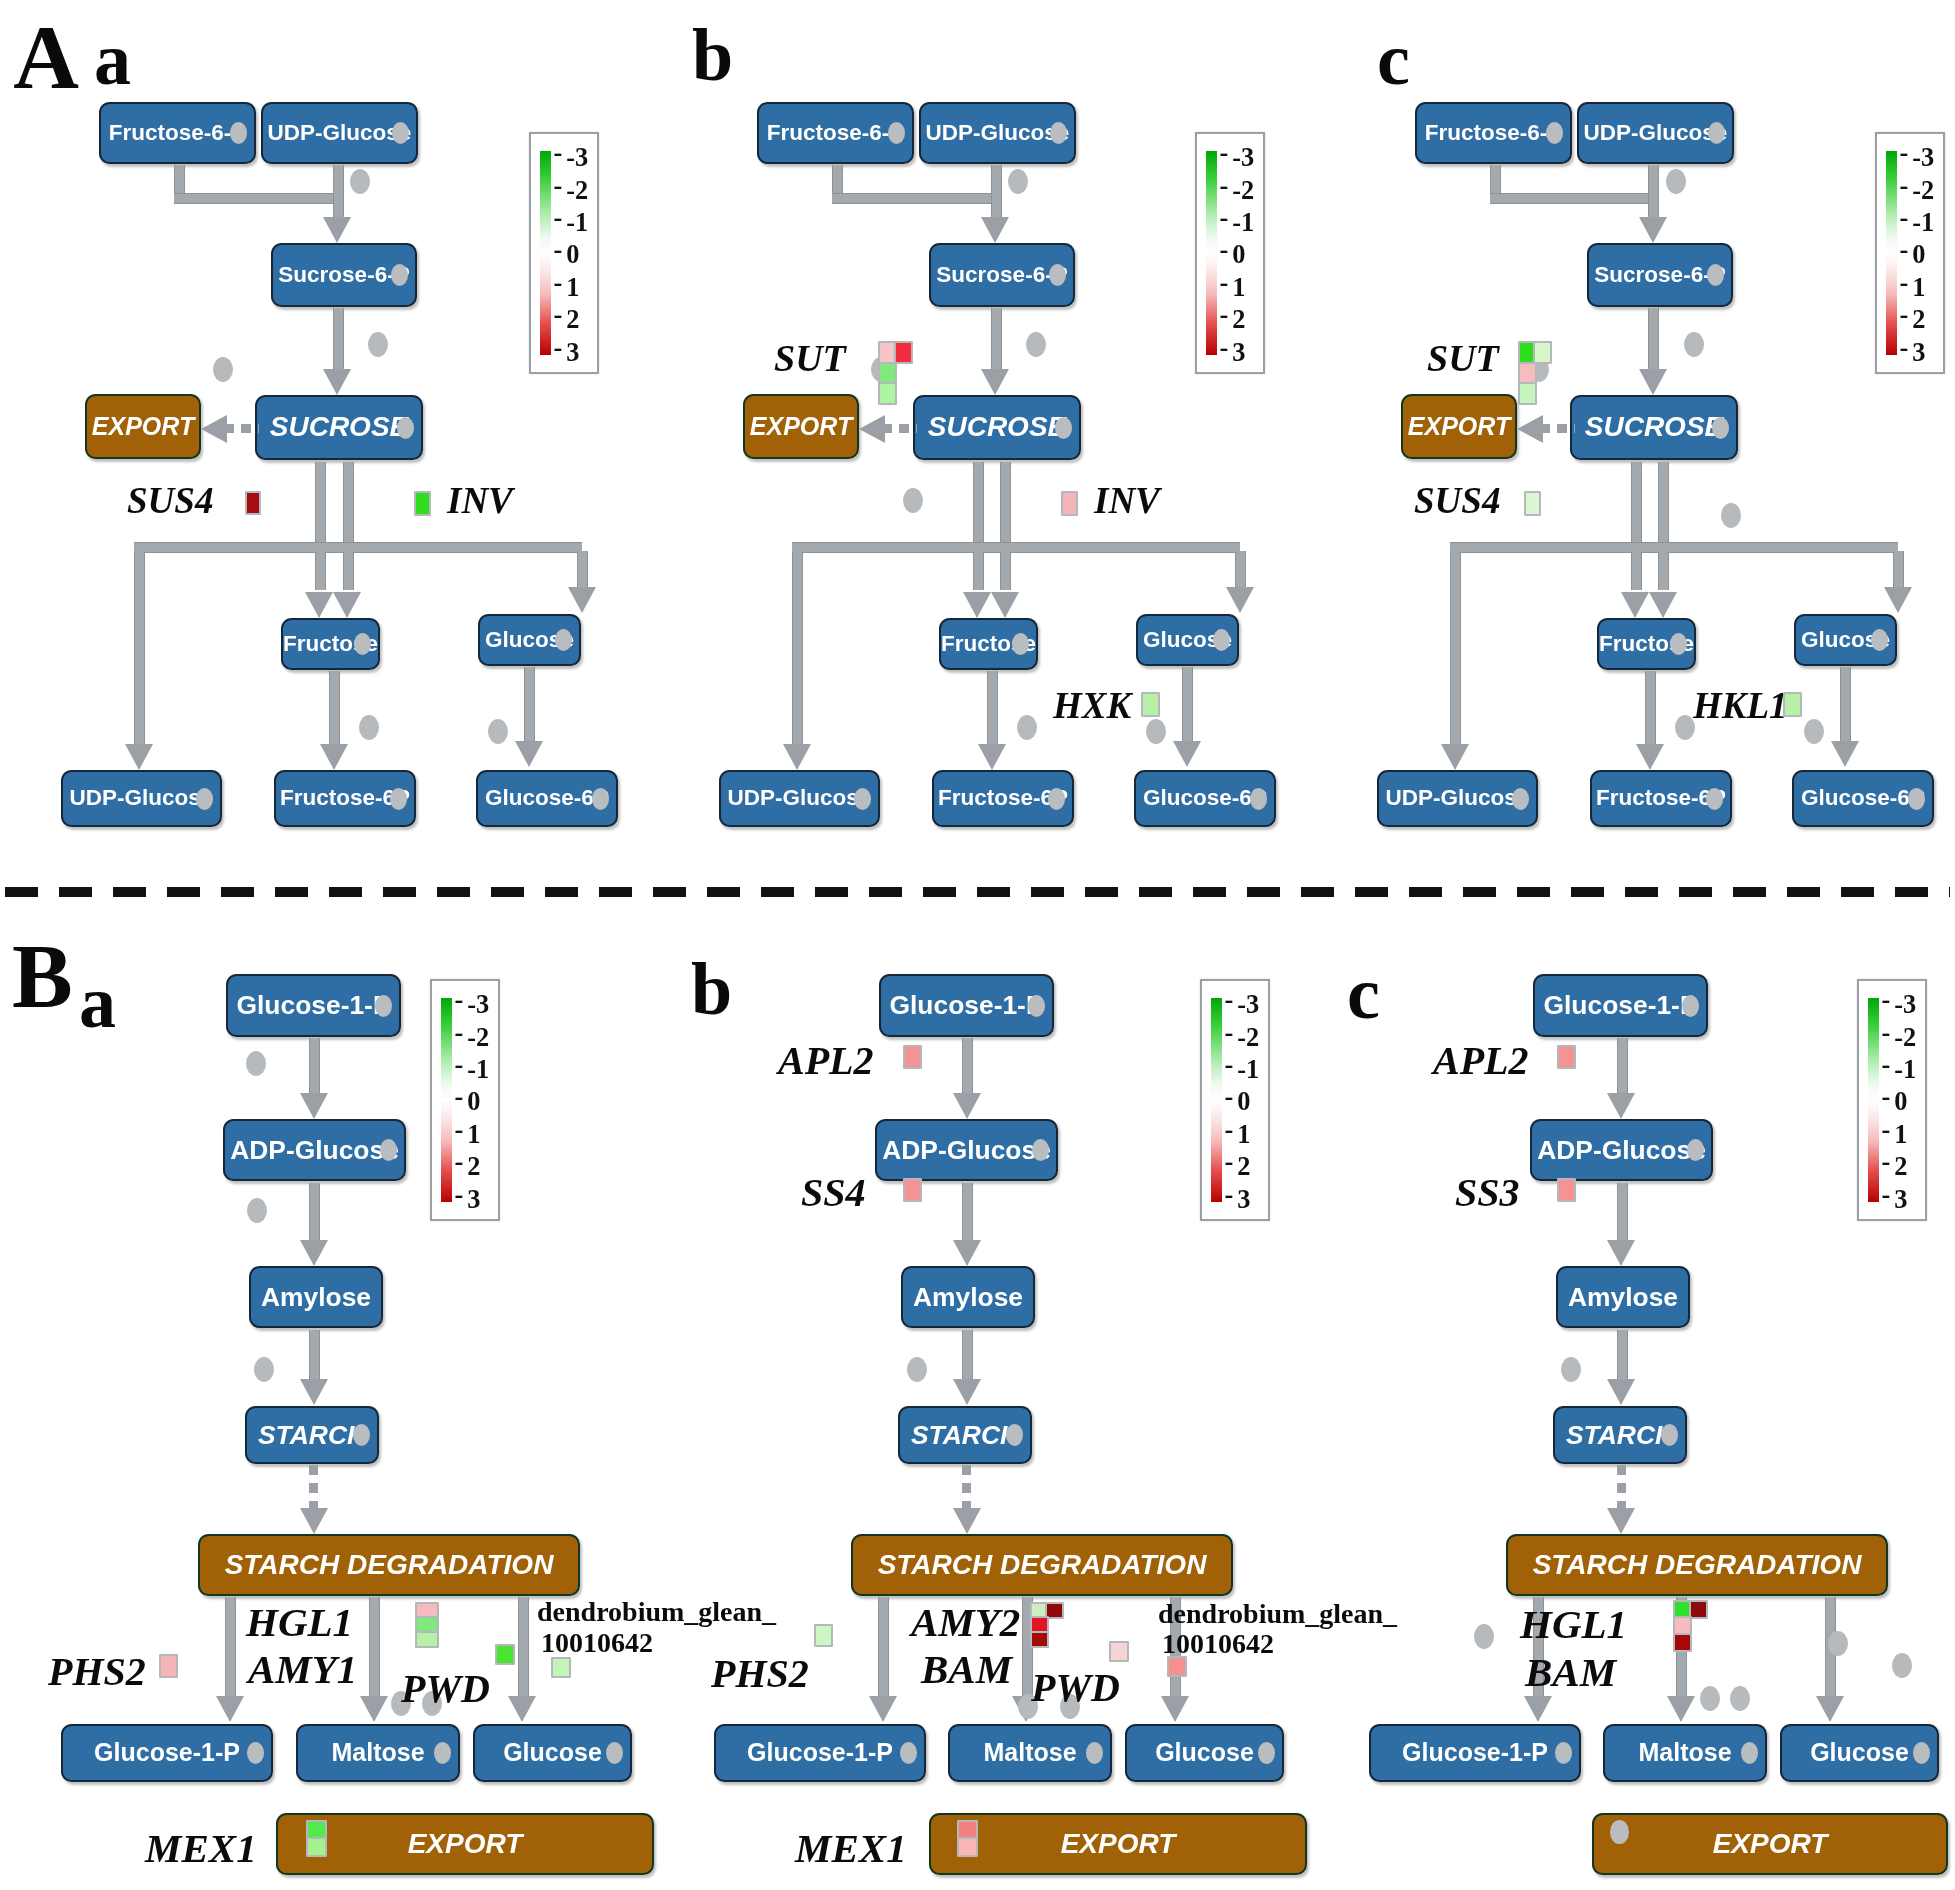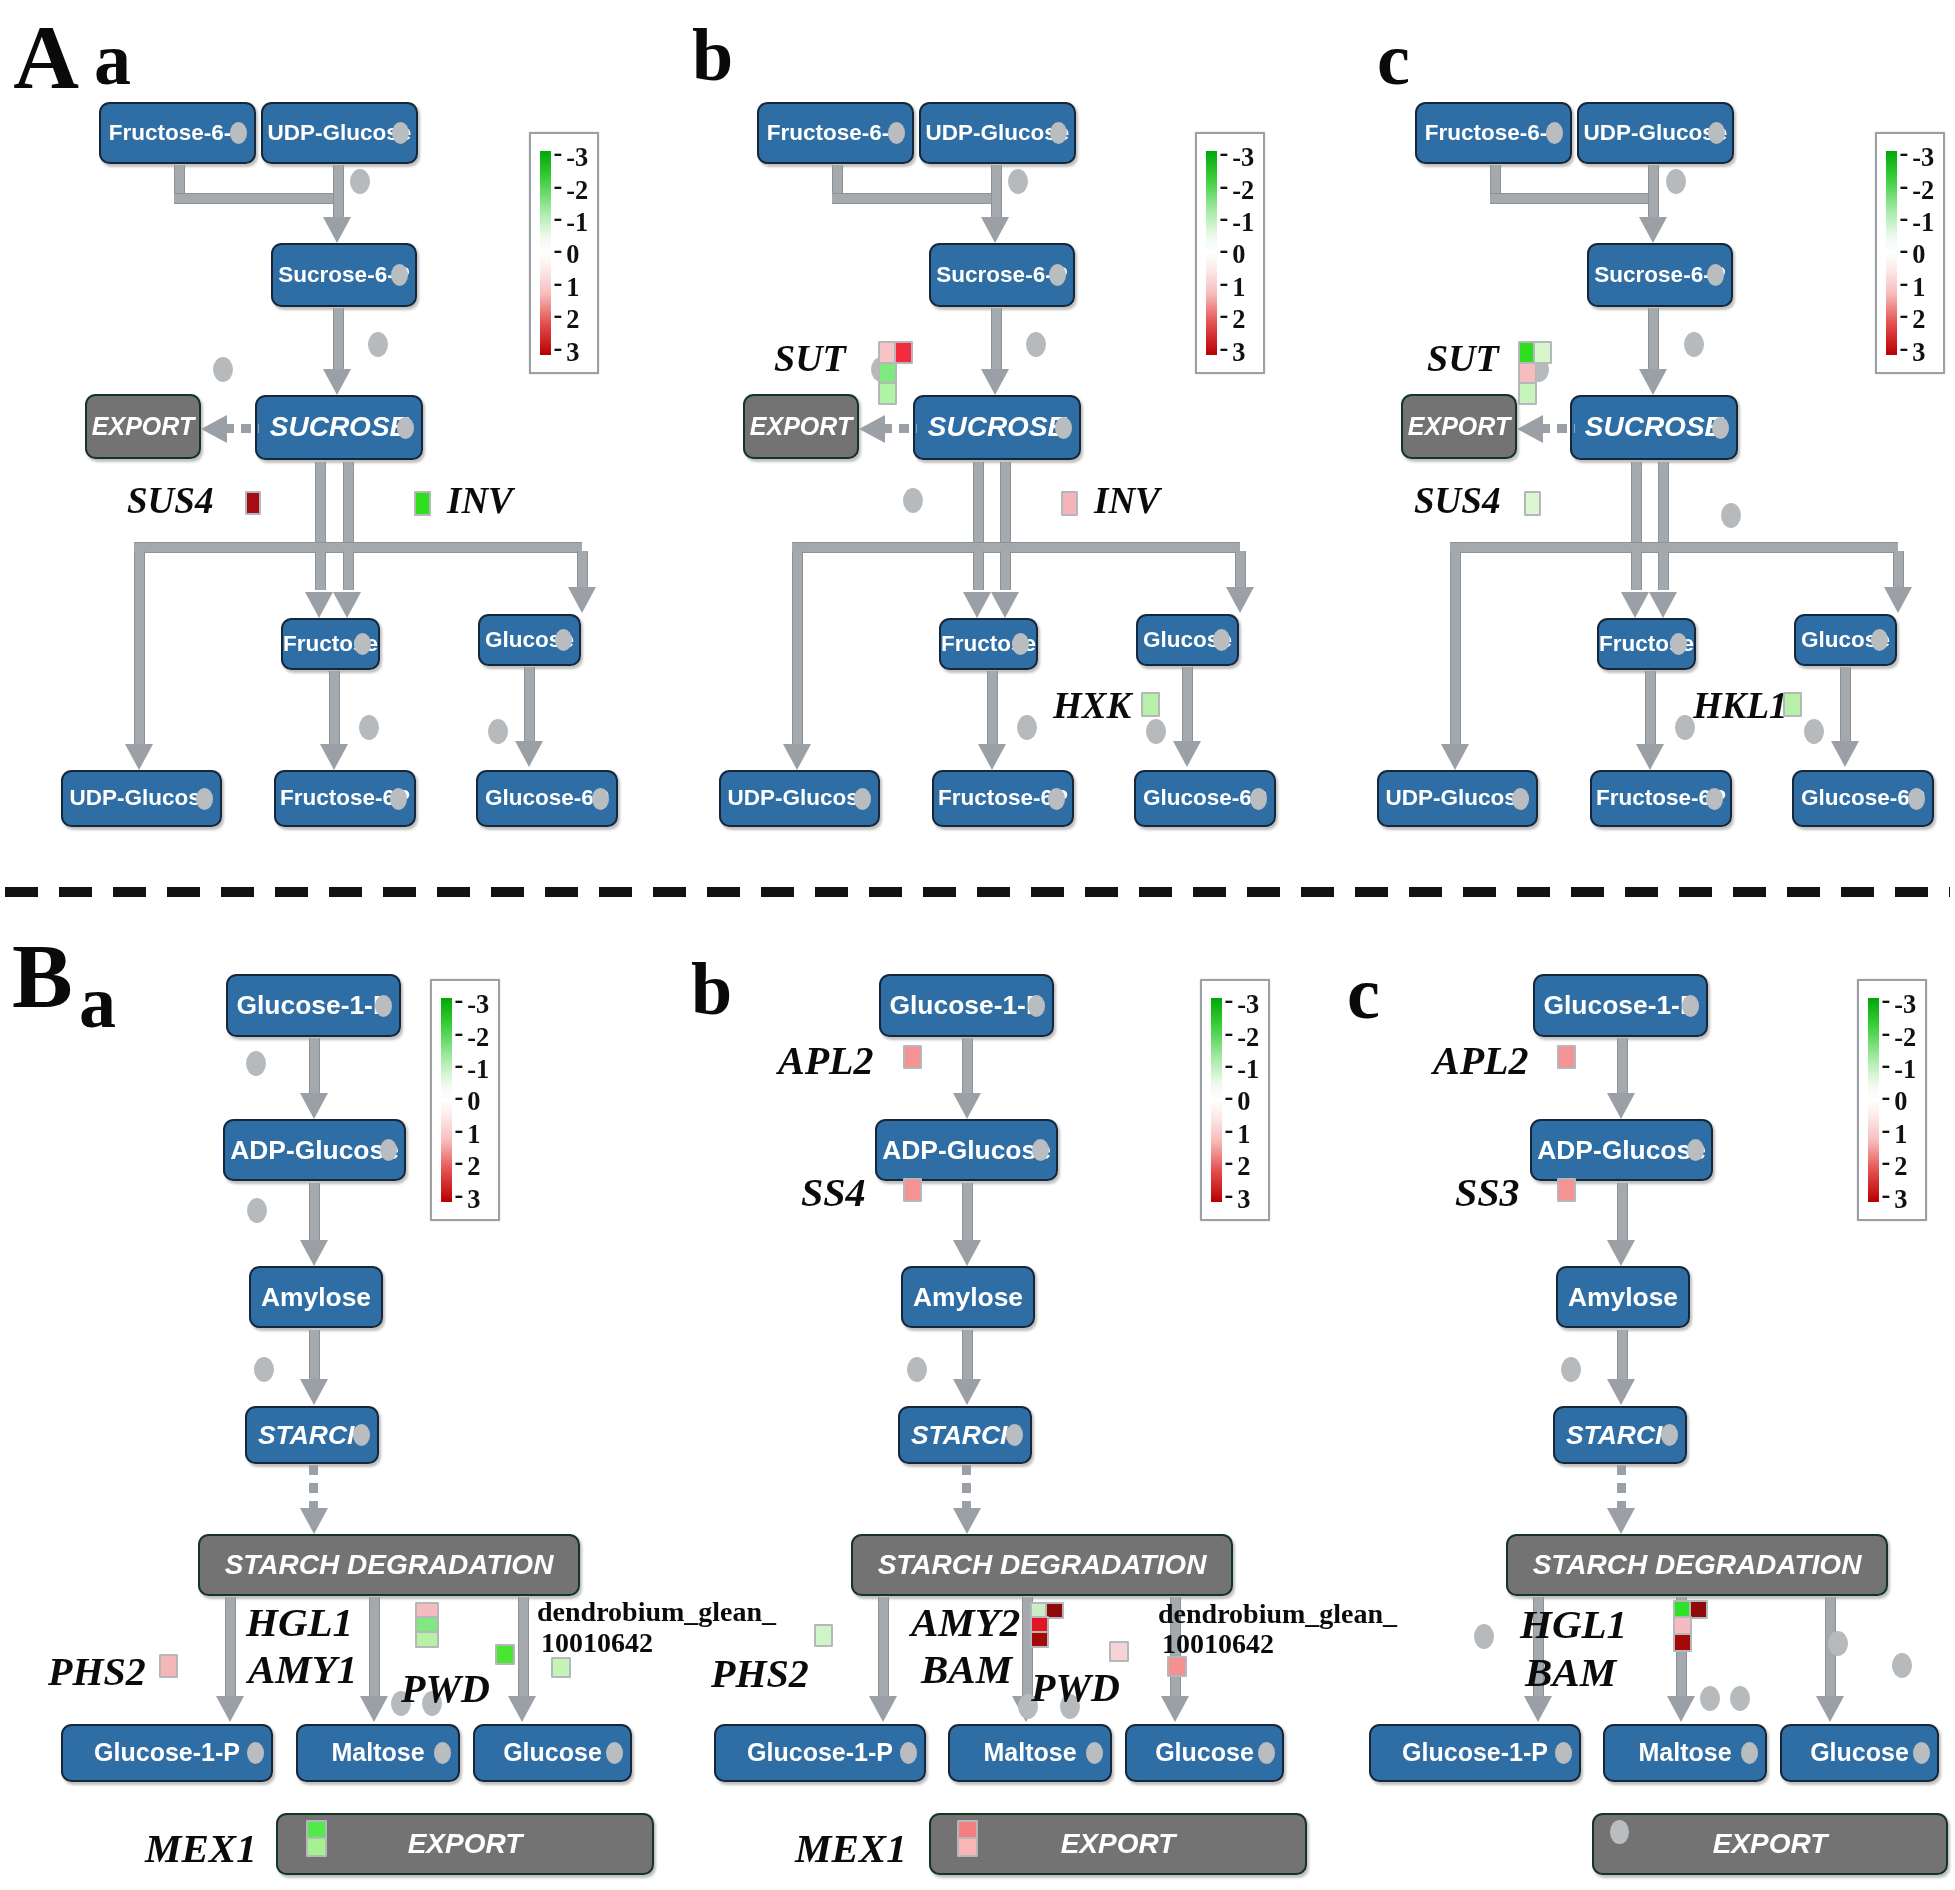--- a/index.html
+++ b/index.html
@@ -2,21 +2,21 @@
 <html style="font-size:10.6px"><head>
 <meta charset="utf-8">
 <style>
   html,body{margin:0;padding:0;background:#fff;}
   #canvas{position:relative;width:1955px;height:1891px;background:#fff;overflow:hidden;
           font-family:"Liberation Sans",sans-serif;}
   .abs{position:absolute;}
   .mbox{position:absolute;background:#2f6ea5;border:2.6px solid #16273a;border-radius:10.6px;
         box-shadow:2px 2.6px 2.6px rgba(0,0,0,.25);display:flex;align-items:center;justify-content:center;
         color:#fff;font-weight:bold;text-align:center;line-height:1.02;}
-  .gbox{background:#737373;border:2.6px solid #123620;}
+  .gbox{background:#a16207;border:2.6px solid #123620;}
   .boxdot{position:absolute;background:#b9bdc0;border-radius:50%;}
   .vline{position:absolute;background:#a4a9ad;border-left:0.7px solid #8d9296;border-right:0.7px solid #8d9296;}
   .hline{position:absolute;background:#a4a9ad;border-top:0.7px solid #8d9296;border-bottom:0.7px solid #8d9296;}
   .head-down{position:absolute;width:0;height:0;border-left:14px solid transparent;
              border-right:14px solid transparent;border-top:26.4px solid #9aa0a5;}
   .head-left{position:absolute;width:0;height:0;border-top:14px solid transparent;
              border-bottom:14px solid transparent;border-right:26.4px solid #9aa0a5;}
   .dash-h{position:absolute;height:9.3px;background:repeating-linear-gradient(90deg,#9aa0a5 0 9.3px,transparent 9.3px 16.5px);}
   .dash-v{position:absolute;width:9.3px;background:repeating-linear-gradient(180deg,#9aa0a5 0 10px,transparent 10px 18px);}
   .gdot{position:absolute;background:#b6babd;border-radius:50%;}

